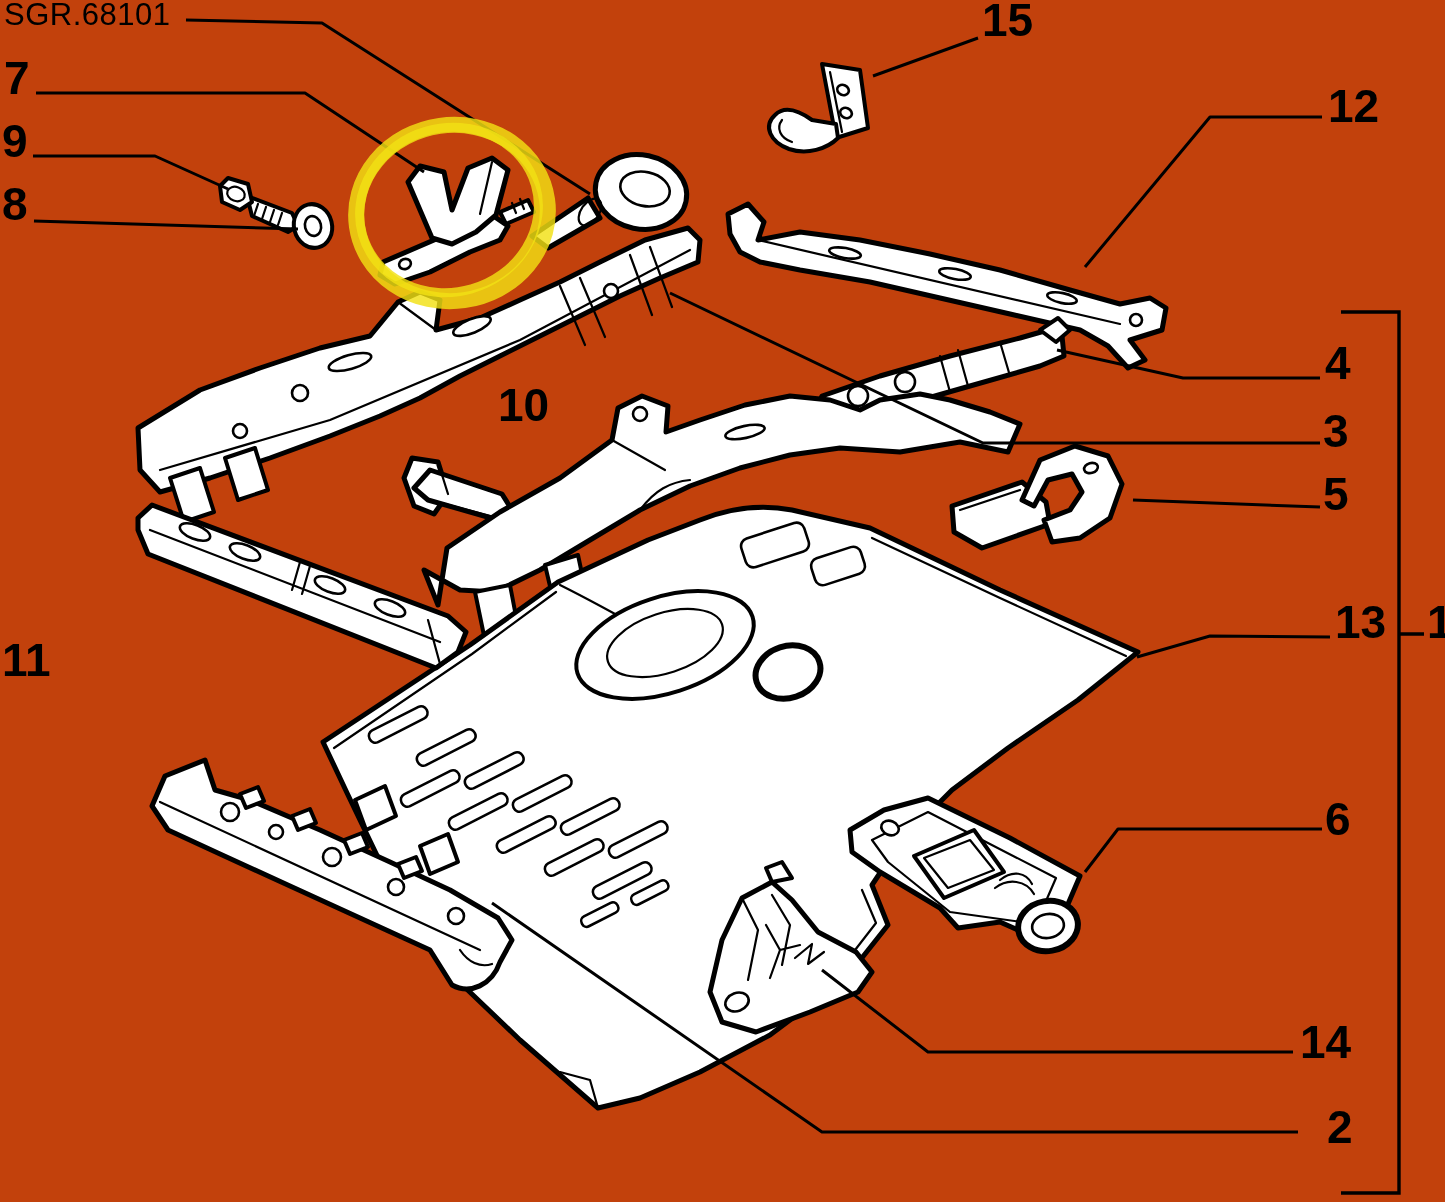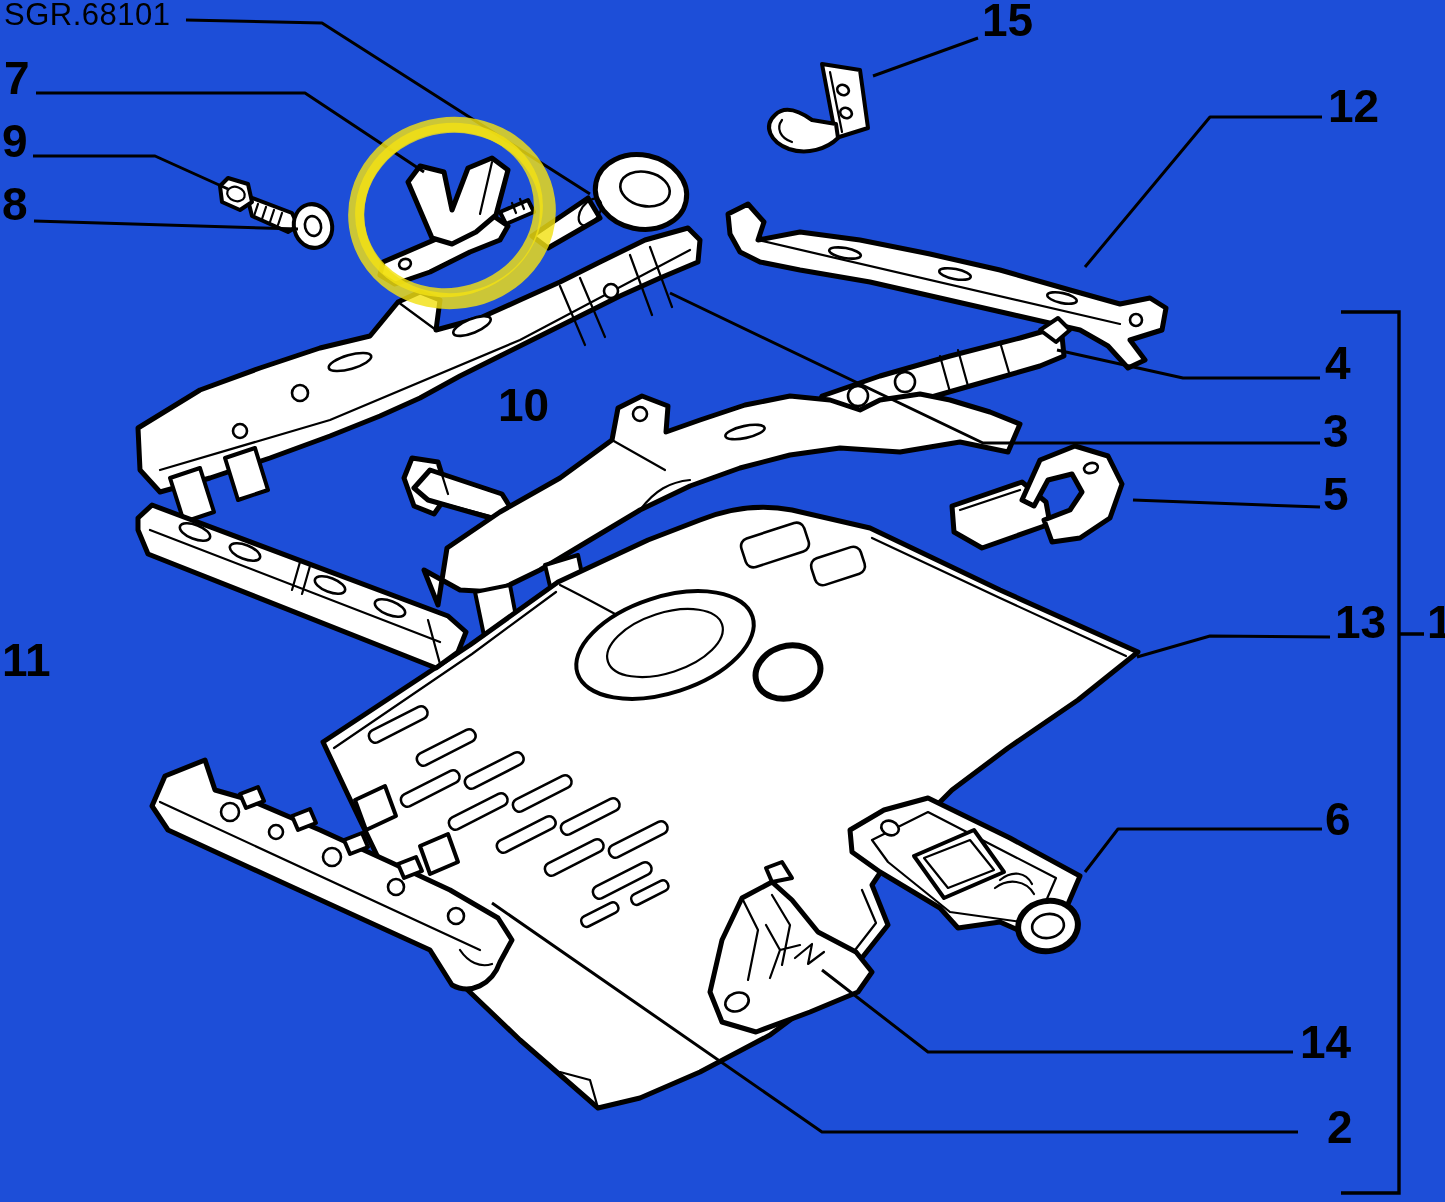--- a/index.html
+++ b/index.html
@@ -1,16 +1,16 @@
 <!DOCTYPE html>
 <html><head>
 <meta charset="utf-8">
 <style>
   html,body{margin:0;padding:0;background:#ffffff;}
-  .stage{position:relative;width:1445px;height:1202px;background:#1d4ed8;overflow:hidden;
+  .stage{position:relative;width:1445px;height:1202px;background:#c2410c;overflow:hidden;
          font-family:"Liberation Sans",sans-serif;}
   svg{display:block}
   .part{stroke:#000;fill:#fff;stroke-width:5;stroke-linejoin:round;stroke-linecap:round;}
   .part2{stroke:#000;fill:#fff;stroke-width:4;stroke-linejoin:round;stroke-linecap:round;}
   .det{stroke:#000;fill:none;stroke-width:2.2;stroke-linejoin:round;stroke-linecap:round;}
   .hole{stroke:#000;fill:#fff;stroke-width:2.6;}
   .dark{stroke:#000;fill:#fff;stroke-width:6;}
   .lead{stroke:#000;fill:none;stroke-width:3;stroke-linejoin:round;stroke-linecap:butt;}
   .brk{stroke:#000;fill:none;stroke-width:3.4;}
   .callout{font-weight:bold;font-size:46px;fill:#000;}

